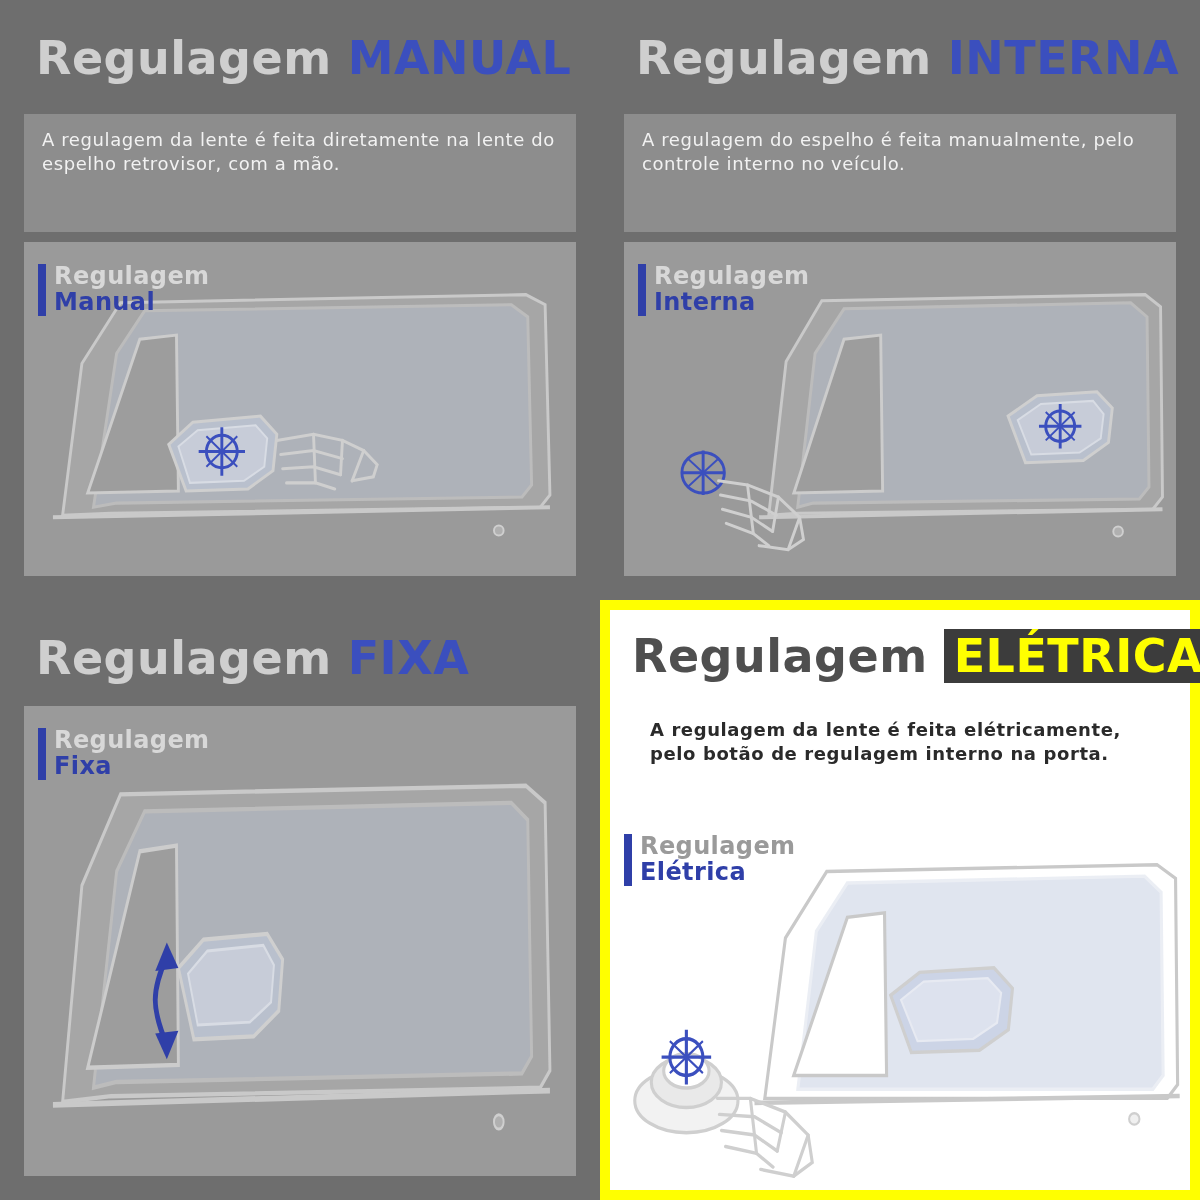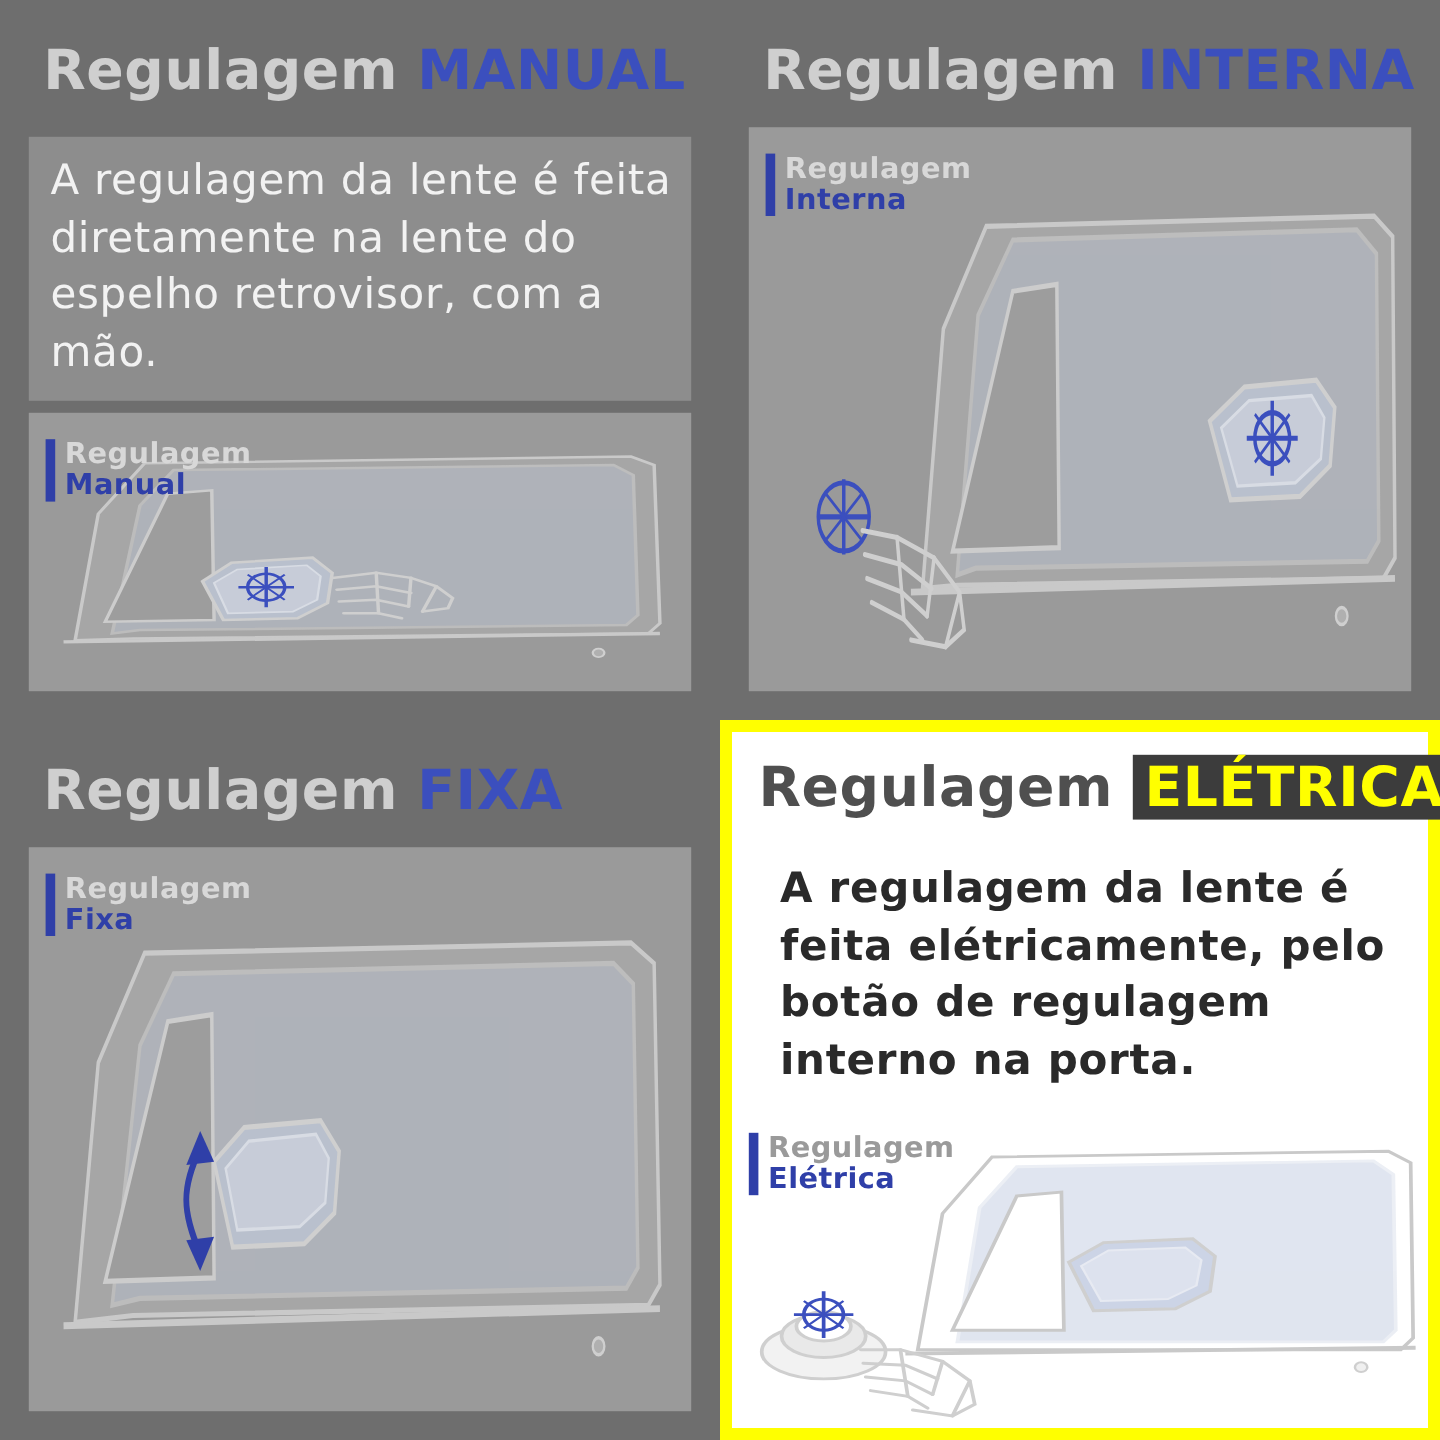--- a/index.html
+++ b/index.html
@@ -75,21 +75,21 @@
     padding: 0 10px;
   }
 
   
   .desc {
     box-sizing: border-box;
     margin: 8px 14px 10px 14px;
     padding: 14px 16px 16px 18px;
     background: #8d8d8d;
     color: #f2f2f2;
-    font-size: 35px;
+    font-size: 18px;
     line-height: 1.36;
     letter-spacing: 0.6px;
     font-family: "DejaVu Sans", sans-serif;
     min-height: 118px;
   }
   .highlight .desc {
     background: #ffffff;
     color: #2a2a2a;
     margin: 0 0 0 18px;
     padding: 16px 18px 14px 22px;
@@ -191,20 +191,21 @@
       </div>
     </div>
   </div>
 
   <div class="panel dim">
     <div class="panel-inner">
       <div class="title">
         <span class="word1">Regulagem</span>
         <span class="word2">INTERNA</span>
       </div>
+      <div class="desc">A regulagem do espelho é feita manualmente, pelo controle interno no veículo.</div>
       <div class="illus">
         <svg viewBox="0 0 572 330" preserveAspectRatio="none">
           <path d="M150 270 L168 118 L205 58 L540 52 L556 64 L558 252 L548 264 L180 268 Z" fill="#a6a6a6" stroke="#c9c9c9" stroke-width="3"></path>
           <path d="M180 262 L198 110 L228 66 L525 60 L542 74 L544 242 L534 254 L196 258 Z" fill="#b6bcc9" stroke="#cfcfcf" stroke-width="3" opacity="0.55"></path>
           <path d="M176 248 L228 96 L266 92 L268 246 Z" fill="#9d9d9d" stroke="#cccccc" stroke-width="3"></path>
           <path d="M140 272 L558 264" stroke="#c9c9c9" stroke-width="4" fill="none"></path>
           <circle cx="512" cy="286" r="5" fill="#b0b0b0" stroke="#cfcfcf" stroke-width="2"></circle>
 
           <path d="M398 172 L428 152 L490 148 L506 164 L502 198 L476 216 L416 218 Z" fill="#b9c0cd" stroke="#cfcfcf" stroke-width="3"></path>
           <path d="M408 176 L432 160 L486 157 L497 170 L494 194 L472 208 L422 210 Z" fill="#c7ccd8" stroke="#d8dce4" stroke-width="2"></path>

